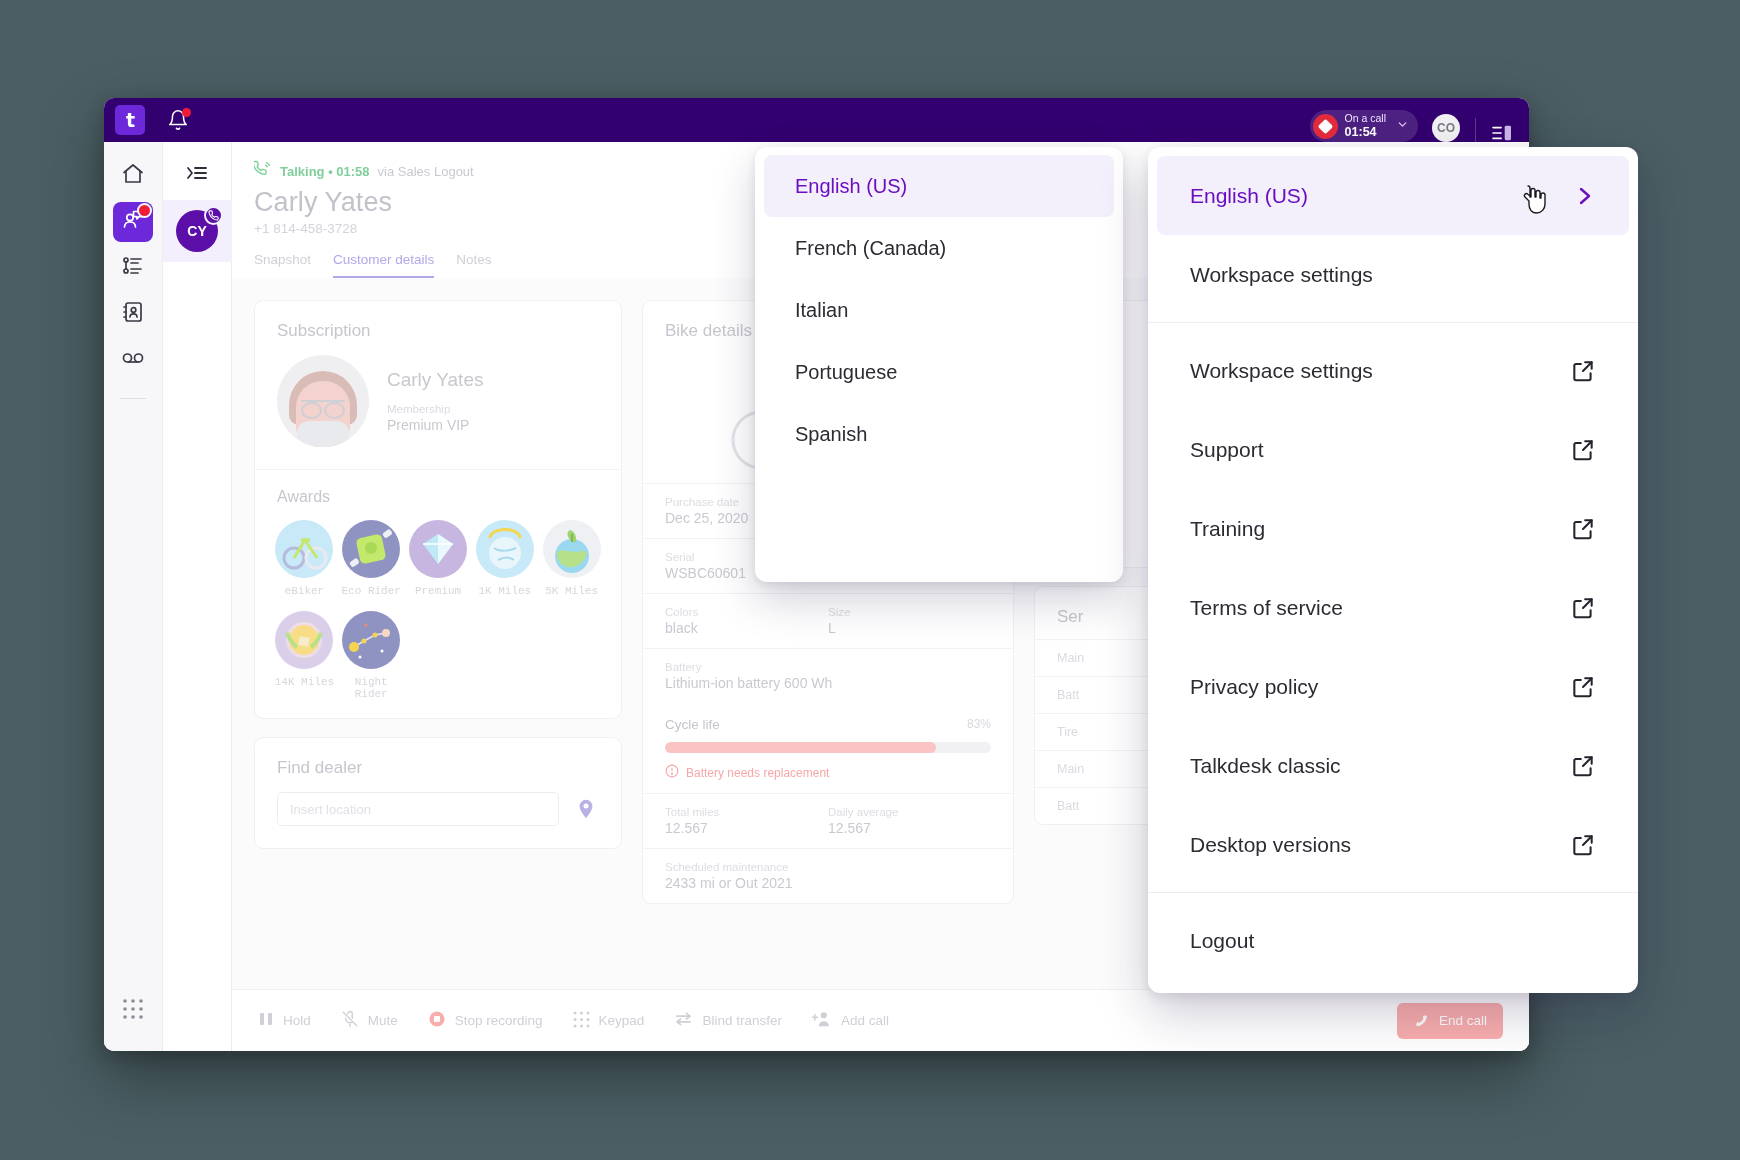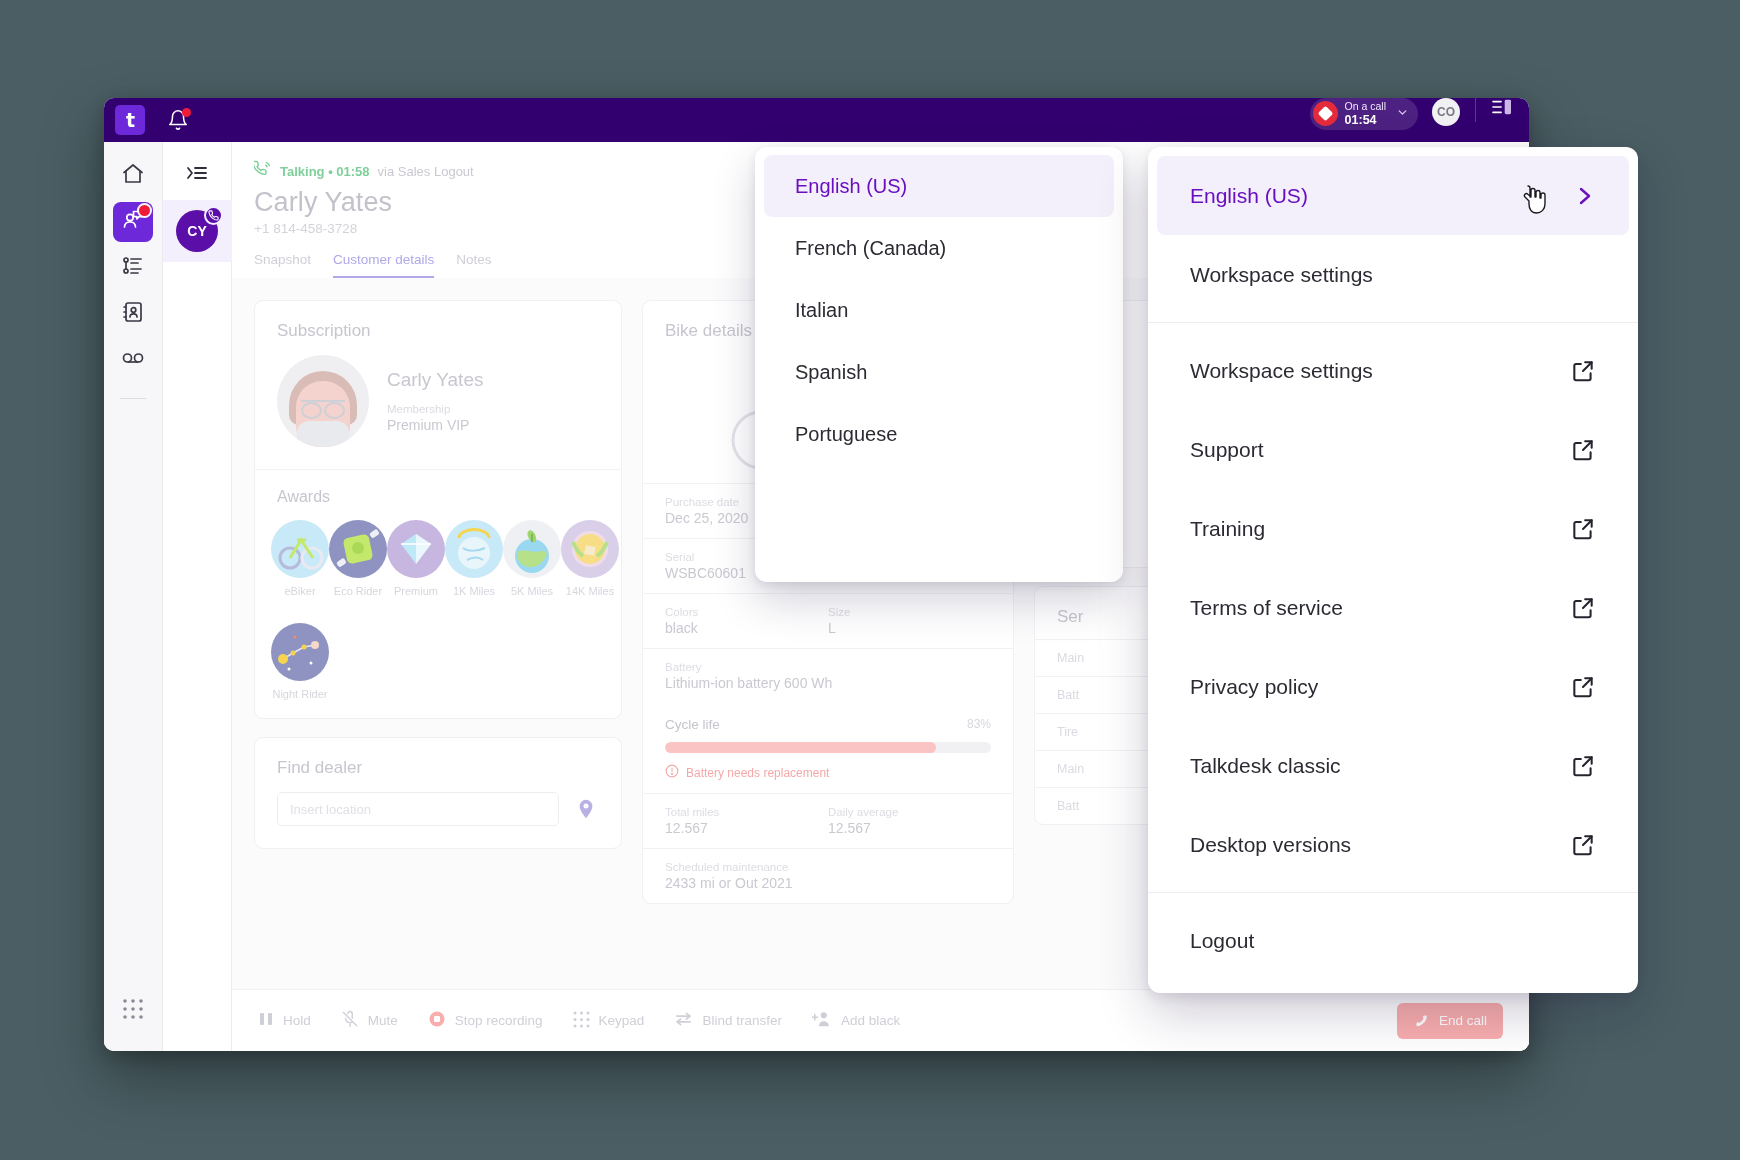--- a/index.html
+++ b/index.html
@@ -39,21 +39,21 @@
   }
   .logo-tile span { letter-spacing: -1px; }
   .bell-wrap { position: relative; margin-left: 22px; width: 22px; height: 22px; }
   .bell-wrap svg { display: block; }
   .bell-dot {
     position: absolute; right: -2px; top: -1px;
     width: 9px; height: 9px; border-radius: 50%;
     background: #ef1c39;
   }
   .topbar-right {
-    margin-left: auto; display: flex; align-items: flex-start; height: 100%;
+    margin-left: auto; display: flex; align-items: flex-end; height: 100%;
   }
   .call-pill {
     display: flex; align-items: center; gap: 7px;
     background: rgba(255,255,255,0.13);
     border-radius: 16px;
     padding: 3px 9px 3px 3px;
     margin-right: 14px;
   }
   .rec-badge {
     width: 25px; height: 25px; border-radius: 50%;
@@ -195,22 +195,22 @@
     width: 52px; height: 26px; border-radius: 12px 12px 4px 4px;
     background: #e9eaee;
   }
   .sub-name { font-size: 19px; color: #c7c7cf; }
   .sub-lbl { font-size: 11.5px; color: #dadae1; margin-top: 12px; }
   .sub-val { font-size: 14px; color: #c9c9d1; margin-top: 2px; }
   .card-div { height: 1px; background: #f2f2f5; }
 
   .awards-title { font-size: 16px; color: #c6c6ce; padding: 18px 22px 6px 22px; }
   .awards-grid {
-    display: grid; grid-template-columns: repeat(6, 1fr);
-    padding: 8px 16px 18px 16px; row-gap: 26px;
+    display: grid; grid-template-columns: repeat(5, 1fr);
+    padding: 8px 16px 18px 16px; row-gap: 14px; font-family: Liberation Mono, monospace;
   }
   .award { text-align: center; }
   .badge-circ {
     width: 58px; height: 58px; border-radius: 50%;
     margin: 0 auto 7px auto; position: relative; overflow: hidden;
   }
   .award-lbl { font-size: 11px; color: #d6d6dd; }
 
   .dealer-title { font-size: 17px; color: #c6c6ce; padding: 20px 22px 14px 22px; }
   .dealer-row { display: flex; align-items: center; gap: 14px; padding: 0 22px 22px 22px; }
@@ -728,42 +728,42 @@
           </div>
           <div class="ctrl">
             <span>
               <svg width="20" height="18" viewBox="0 0 22 20" fill="none" stroke="#cfcfd7" stroke-width="1.7" stroke-linecap="round">
                   <circle cx="13" cy="6" r="3.4" fill="#cfcfd7" stroke="none"></circle>
                   <path d="M7.5 18c0-3.2 2.5-5.4 5.5-5.4s5.5 2.2 5.5 5.4" fill="#cfcfd7" stroke="none"></path>
                   <line x1="3" y1="5" x2="3" y2="11"></line>
                   <line x1="0" y1="8" x2="6" y2="8"></line>
                 </svg>
             </span>
-            <span>Add black</span>
+            <span>Add call</span>
           </div>
           <button class="end-call">
             <span>
               <svg width="17" height="17" viewBox="0 0 24 24" fill="#ffffff">
                   <path d="M21.5 12.9c-5.2-4.2-13.8-4.2-19 0-.9.7-.7 2 .2 2.6l2 1.3c.7.5 1.7.2 2.1-.6l.9-1.8c2.6-1 5.6-1 8.2 0l.9 1.8c.4.8 1.4 1.1 2.1.6l2-1.3c.9-.6 1.1-1.9.2-2.6z" transform="rotate(135 12 14)"></path>
                 </svg>
             </span>
             <span>End call</span>
           </button>
         </div>
 
       </div>
     </div>
   </div>
 
   <div class="lang-pop">
     <div class="lang-item sel">English (US)</div>
     <div class="lang-item">French (Canada)</div>
     <div class="lang-item">Italian</div>
+    <div class="lang-item">Portuguese</div>
     <div class="lang-item">Spanish</div>
-    <div class="lang-item">Portuguese</div>
   </div>
 
   <div class="set-pop">
 
     <div class="set-item sel">
       <span>English (US)</span>
       <span class="set-right">
         <svg width="24" height="24" viewBox="0 0 24 24" fill="none" stroke="#6a0fc0" stroke-width="2.4" stroke-linecap="round" stroke-linejoin="round">
             <polyline points="9 5 17 12 9 19"></polyline>
           </svg>

